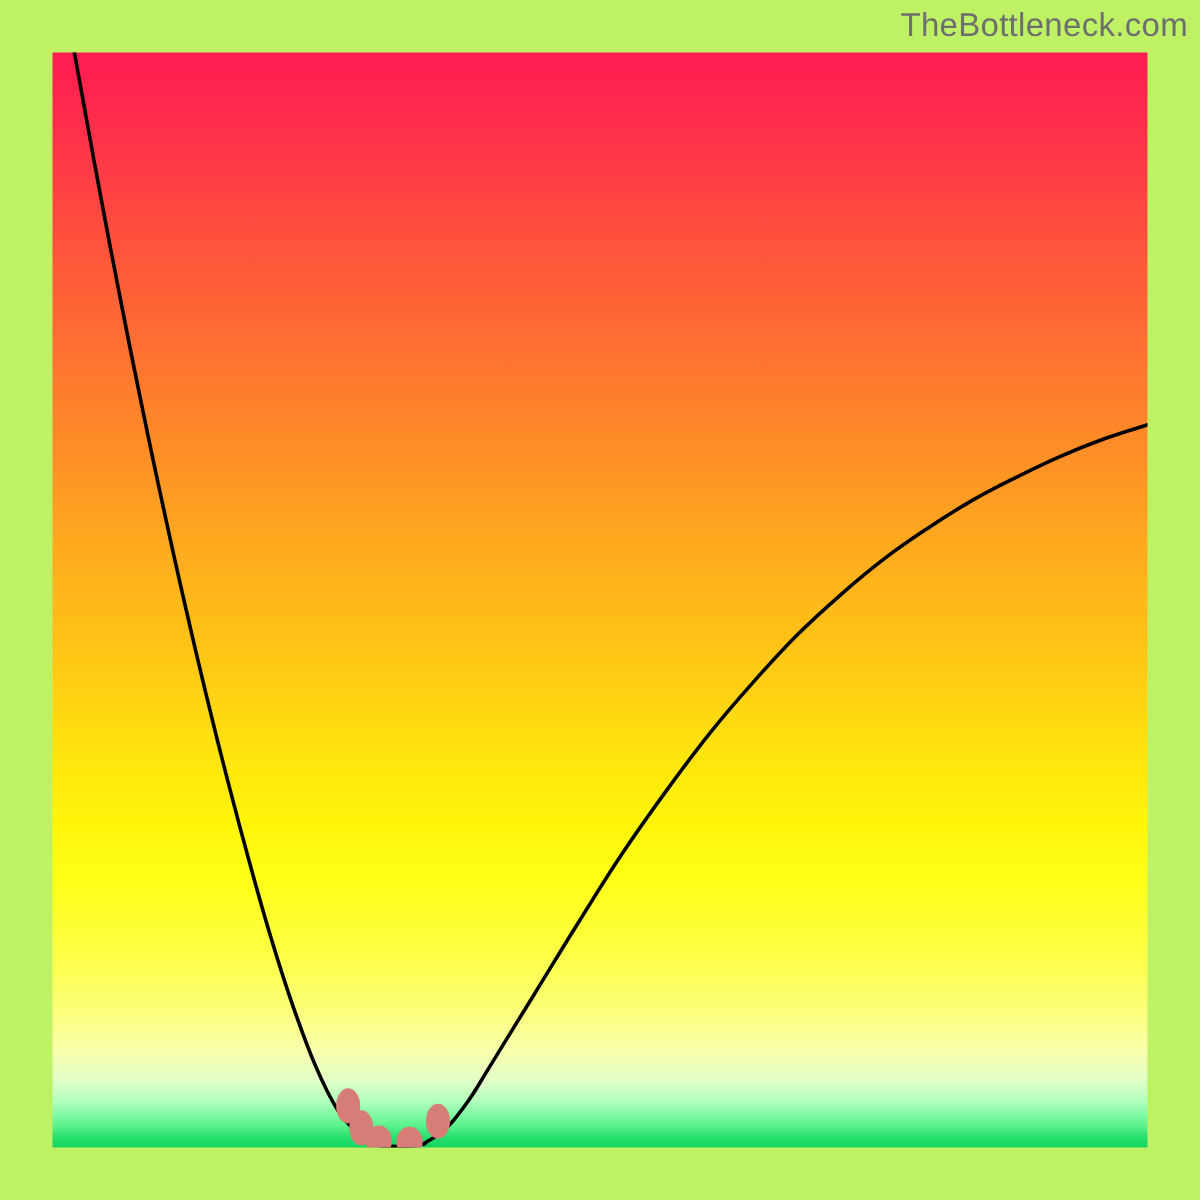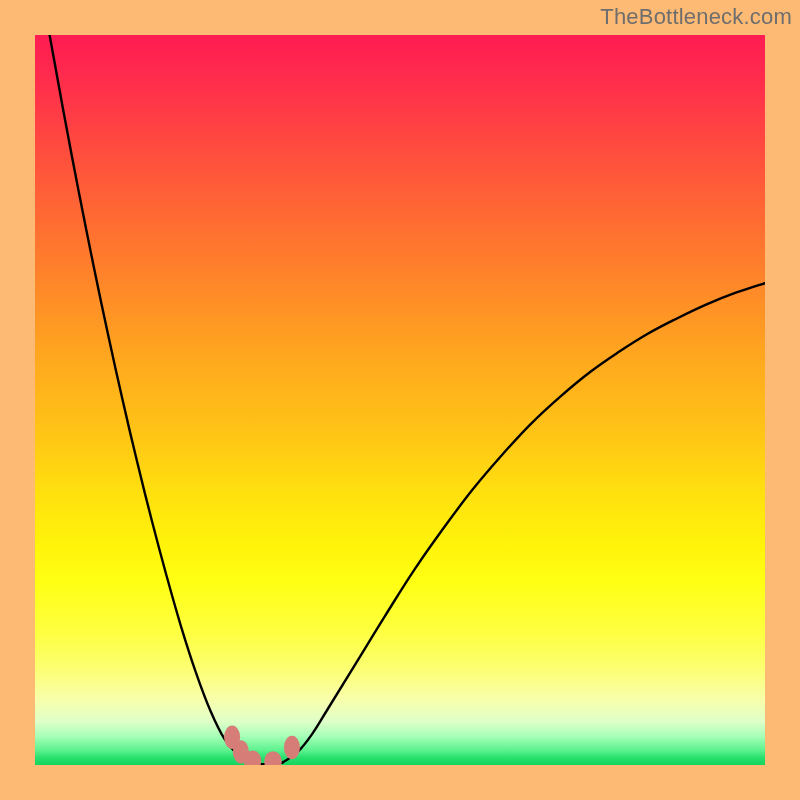--- a/index.html
+++ b/index.html
@@ -10,21 +10,21 @@
     background: #000;
     overflow: hidden;
     font-family: Arial, Helvetica, sans-serif;
   }
   .frame {
     position: absolute;
     left: 0;
     top: 0;
     width: 800px;
     height: 800px;
-    background: #fdba74;
+    background: #bef264;
   }
   .plot-area {
     position: absolute;
     left: 35px;
     top: 35px;
     width: 730px;
     height: 730px;
     background: linear-gradient(to bottom,
       #ff1c52 0%,
       #ff2c4c 6%,

